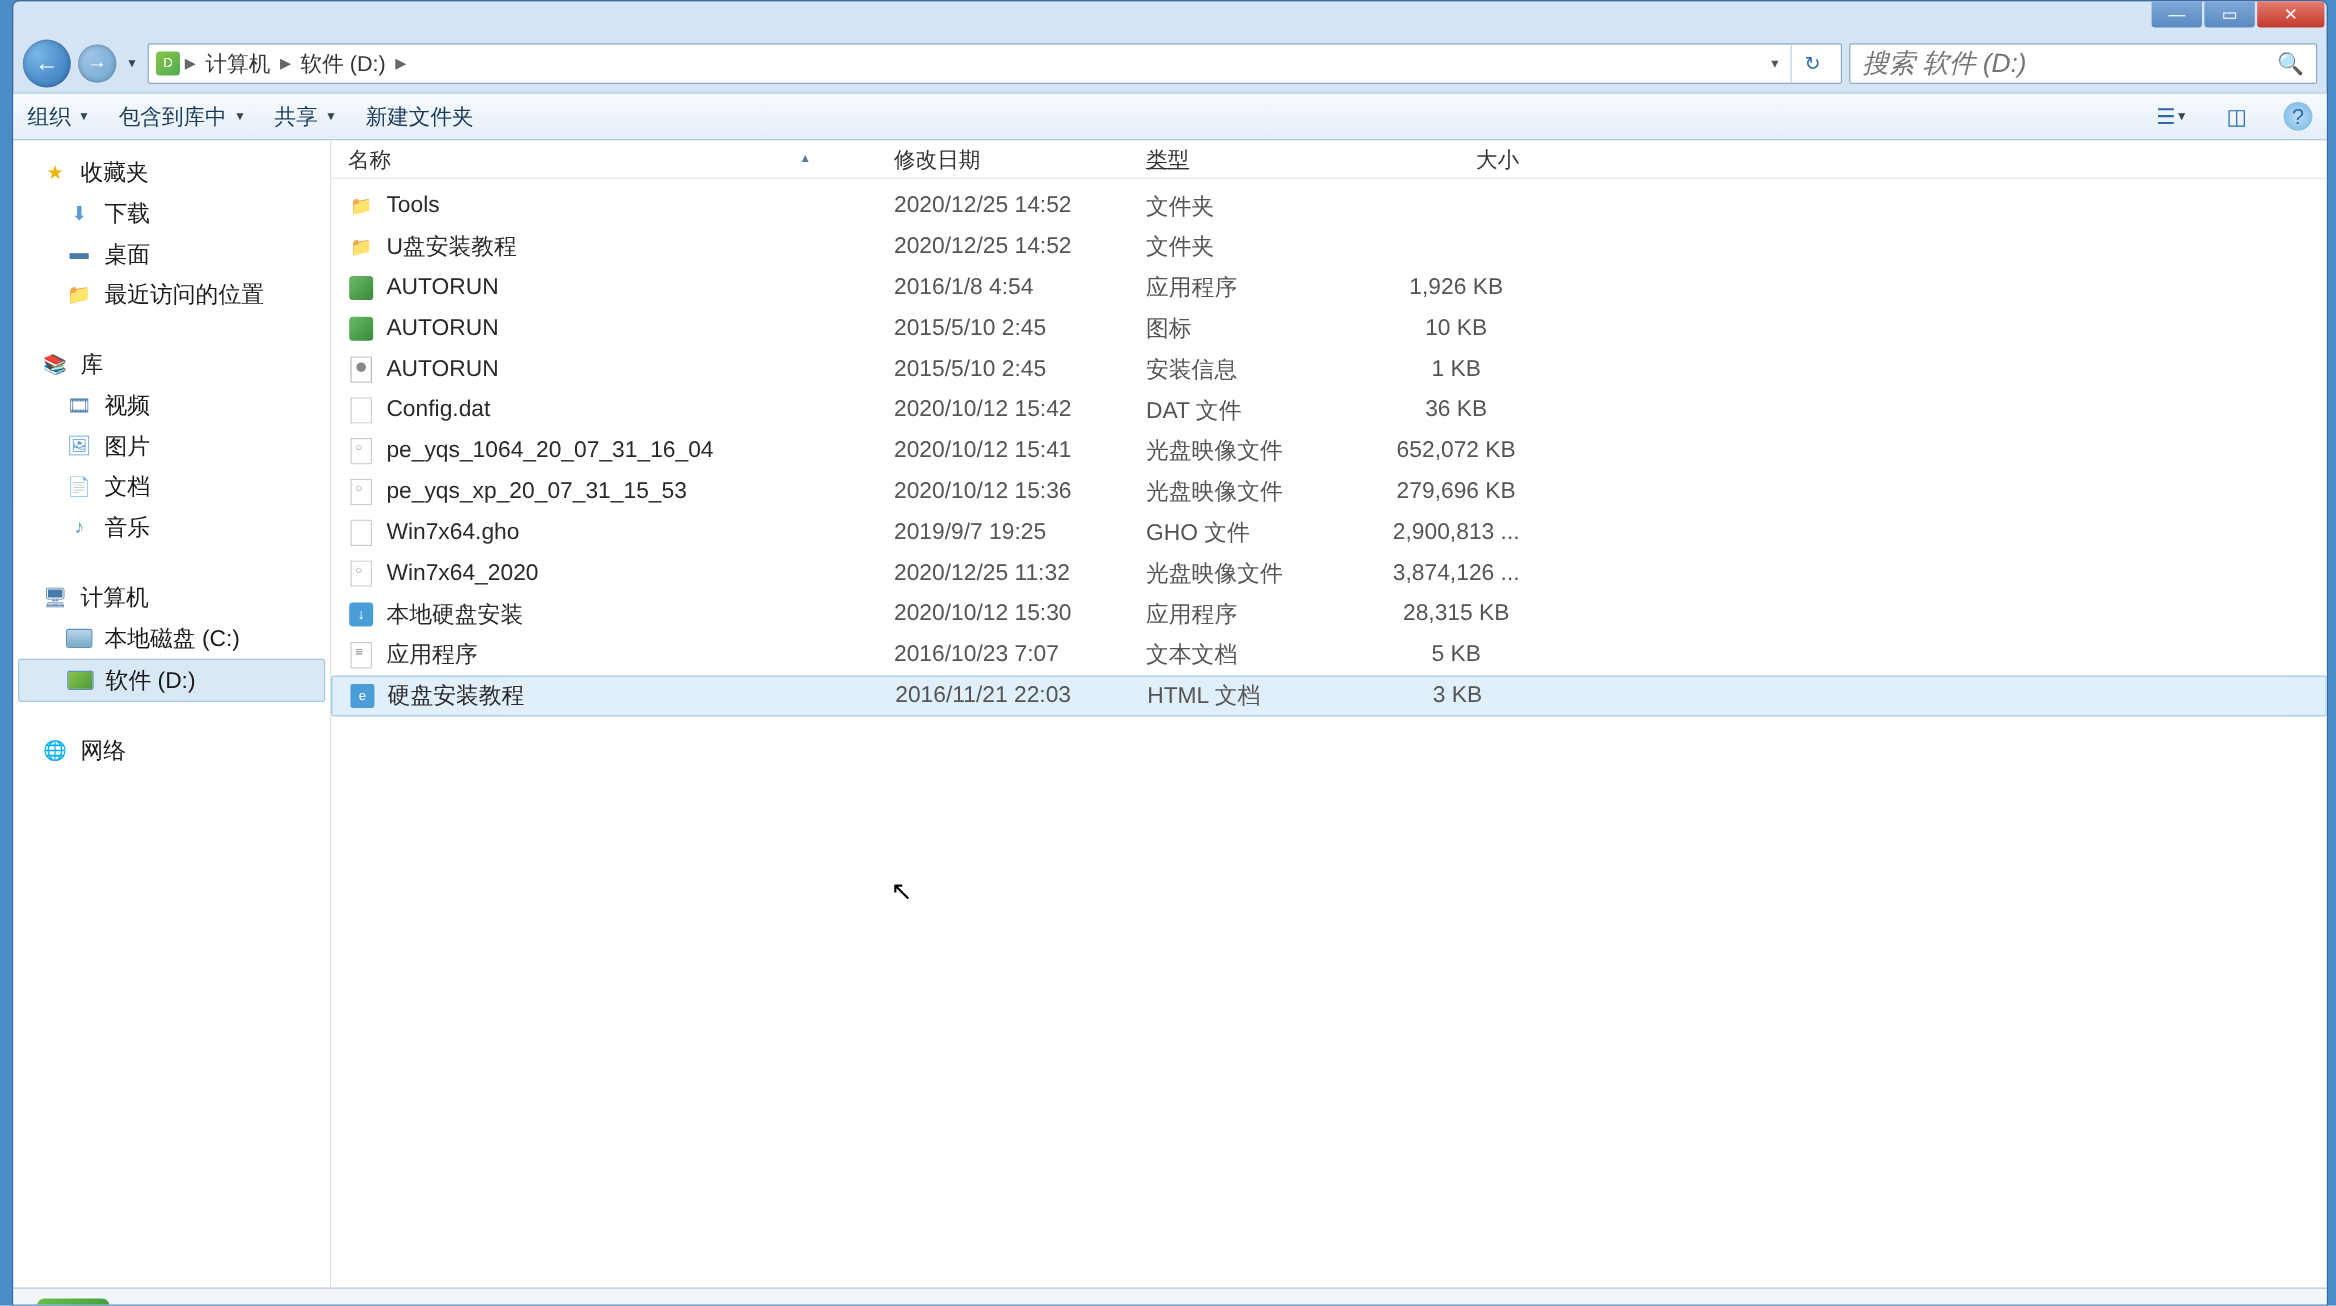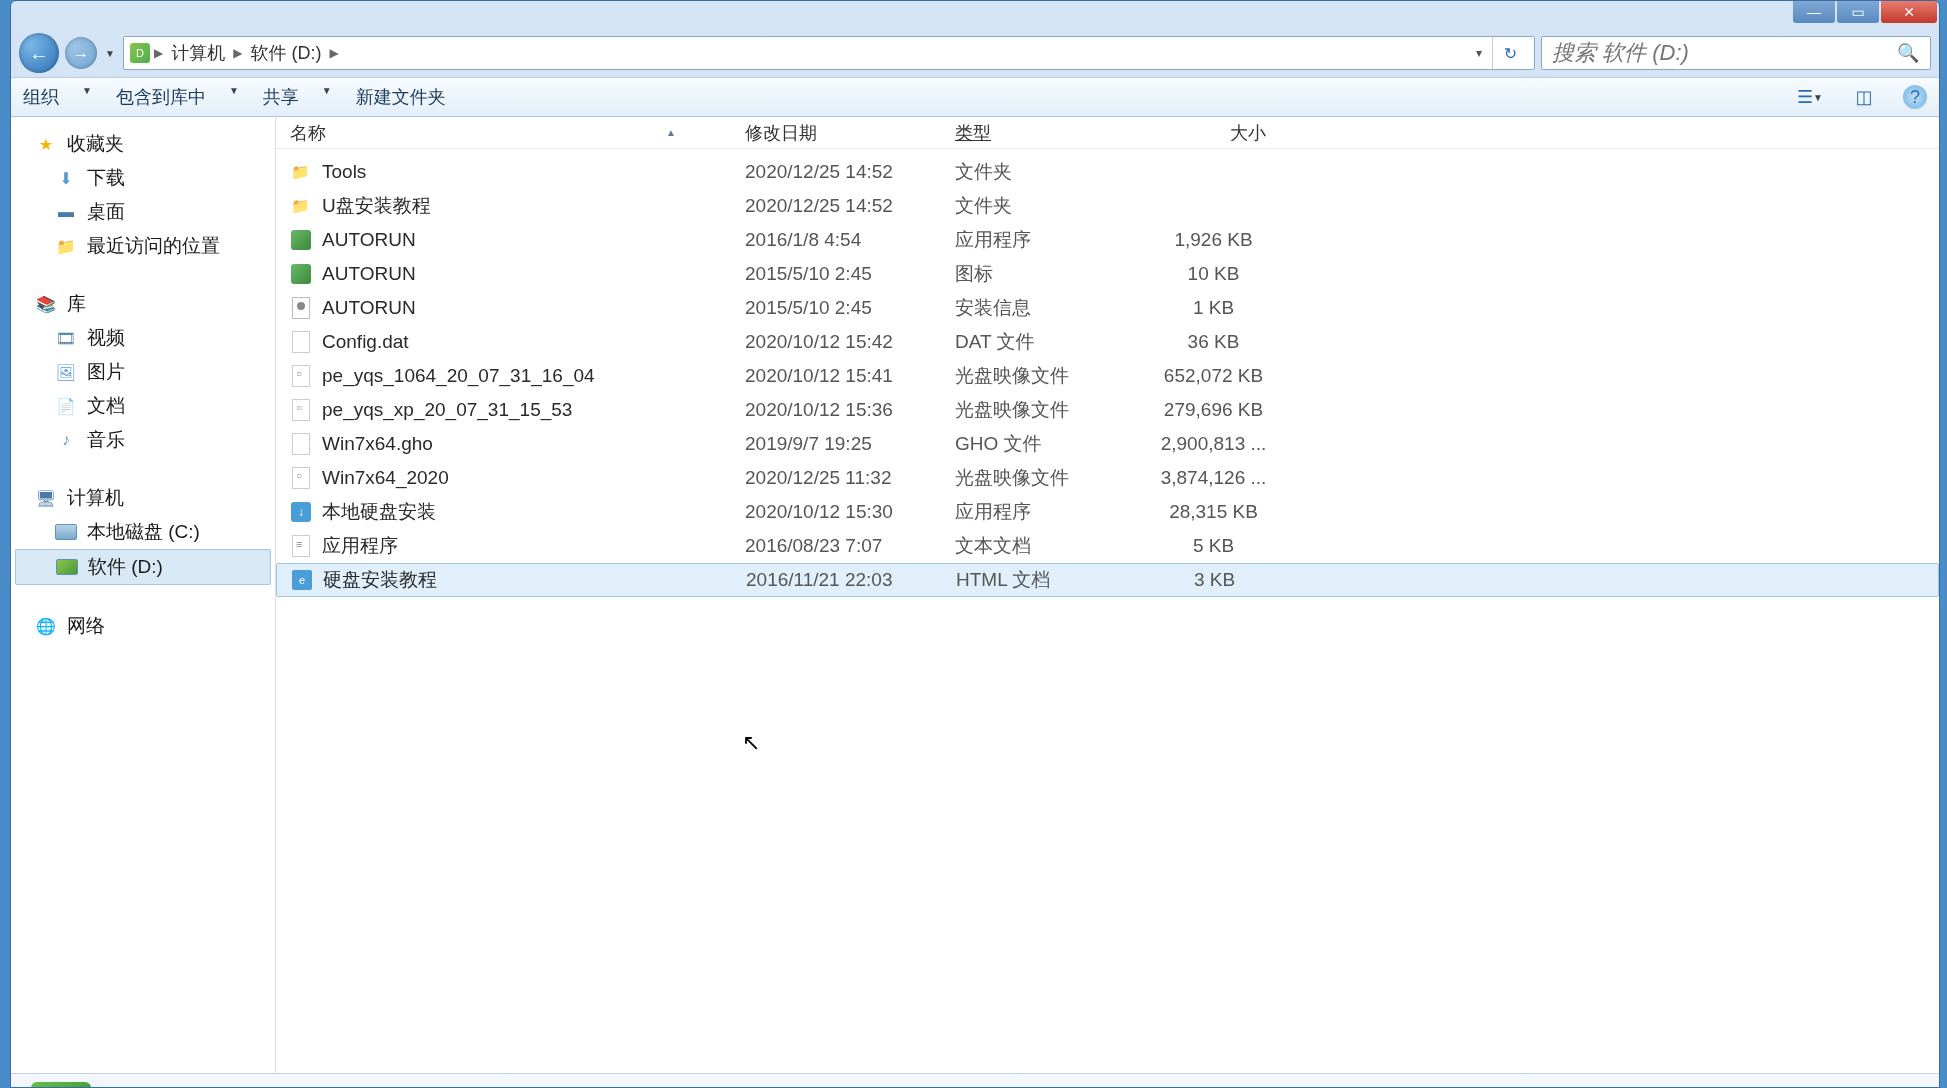--- a/index.html
+++ b/index.html
@@ -44,21 +44,21 @@
   display: flex; align-items: center; padding: 0 10px; justify-content: space-between;
 }
 .search-bar input { border: none; outline: none; font-style: italic; color: #888; font-size: 22px; width: 90%; background: transparent; }
 .search-icon { color: #2a6bb0; font-size: 18px; cursor: pointer; }
 
 
 .toolbar {
   height: 40px; background: linear-gradient(to bottom, #f7fbff, #e4eef8); border-top: 1px solid #b8cde0; border-bottom: 1px solid #b0c5d8;
   display: flex; align-items: center; padding: 0 12px; gap: 24px; font-size: 18px; color: #1a3a5a;
 }
-.tool-item { display: flex; align-items: flex-start; gap: 23px; cursor: pointer; }
+.tool-item { display: flex; align-items: center; gap: 6px; cursor: pointer; }
 .tool-dd { font-size: 10px; color: #345; }
 .tool-spacer { flex: 1; }
 .tool-icon-btn { width: 30px; height: 30px; display: flex; align-items: center; justify-content: center; cursor: pointer; color: #2a6bb0; font-size: 18px; }
 
 
 .main { display: flex; height: 956px; background: #fff; }
 
 
 .sidebar { width: 265px; border-right: 1px solid #d8e0e8; padding: 10px 0; overflow-y: auto; font-size: 19px; }
 .side-group { margin-bottom: 24px; }
@@ -382,21 +382,21 @@
             <div class="cell type">应用程序</div>
             <div class="cell size">28,315 KB</div>
           </div>
           <div class="row">
             <div class="cell name">
               <span class="file-ic">
                 <span class="ic-txt"></span>
               </span>
               <span>应用程序</span>
             </div>
-            <div class="cell date">2016/08/23 7:07</div>
+            <div class="cell date">2016/10/23 7:07</div>
             <div class="cell type">文本文档</div>
             <div class="cell size">5 KB</div>
           </div>
           <div class="row selected">
             <div class="cell name">
               <span class="file-ic">
                 <span class="ic-html">e</span>
               </span>
               <span>硬盘安装教程</span>
             </div>

